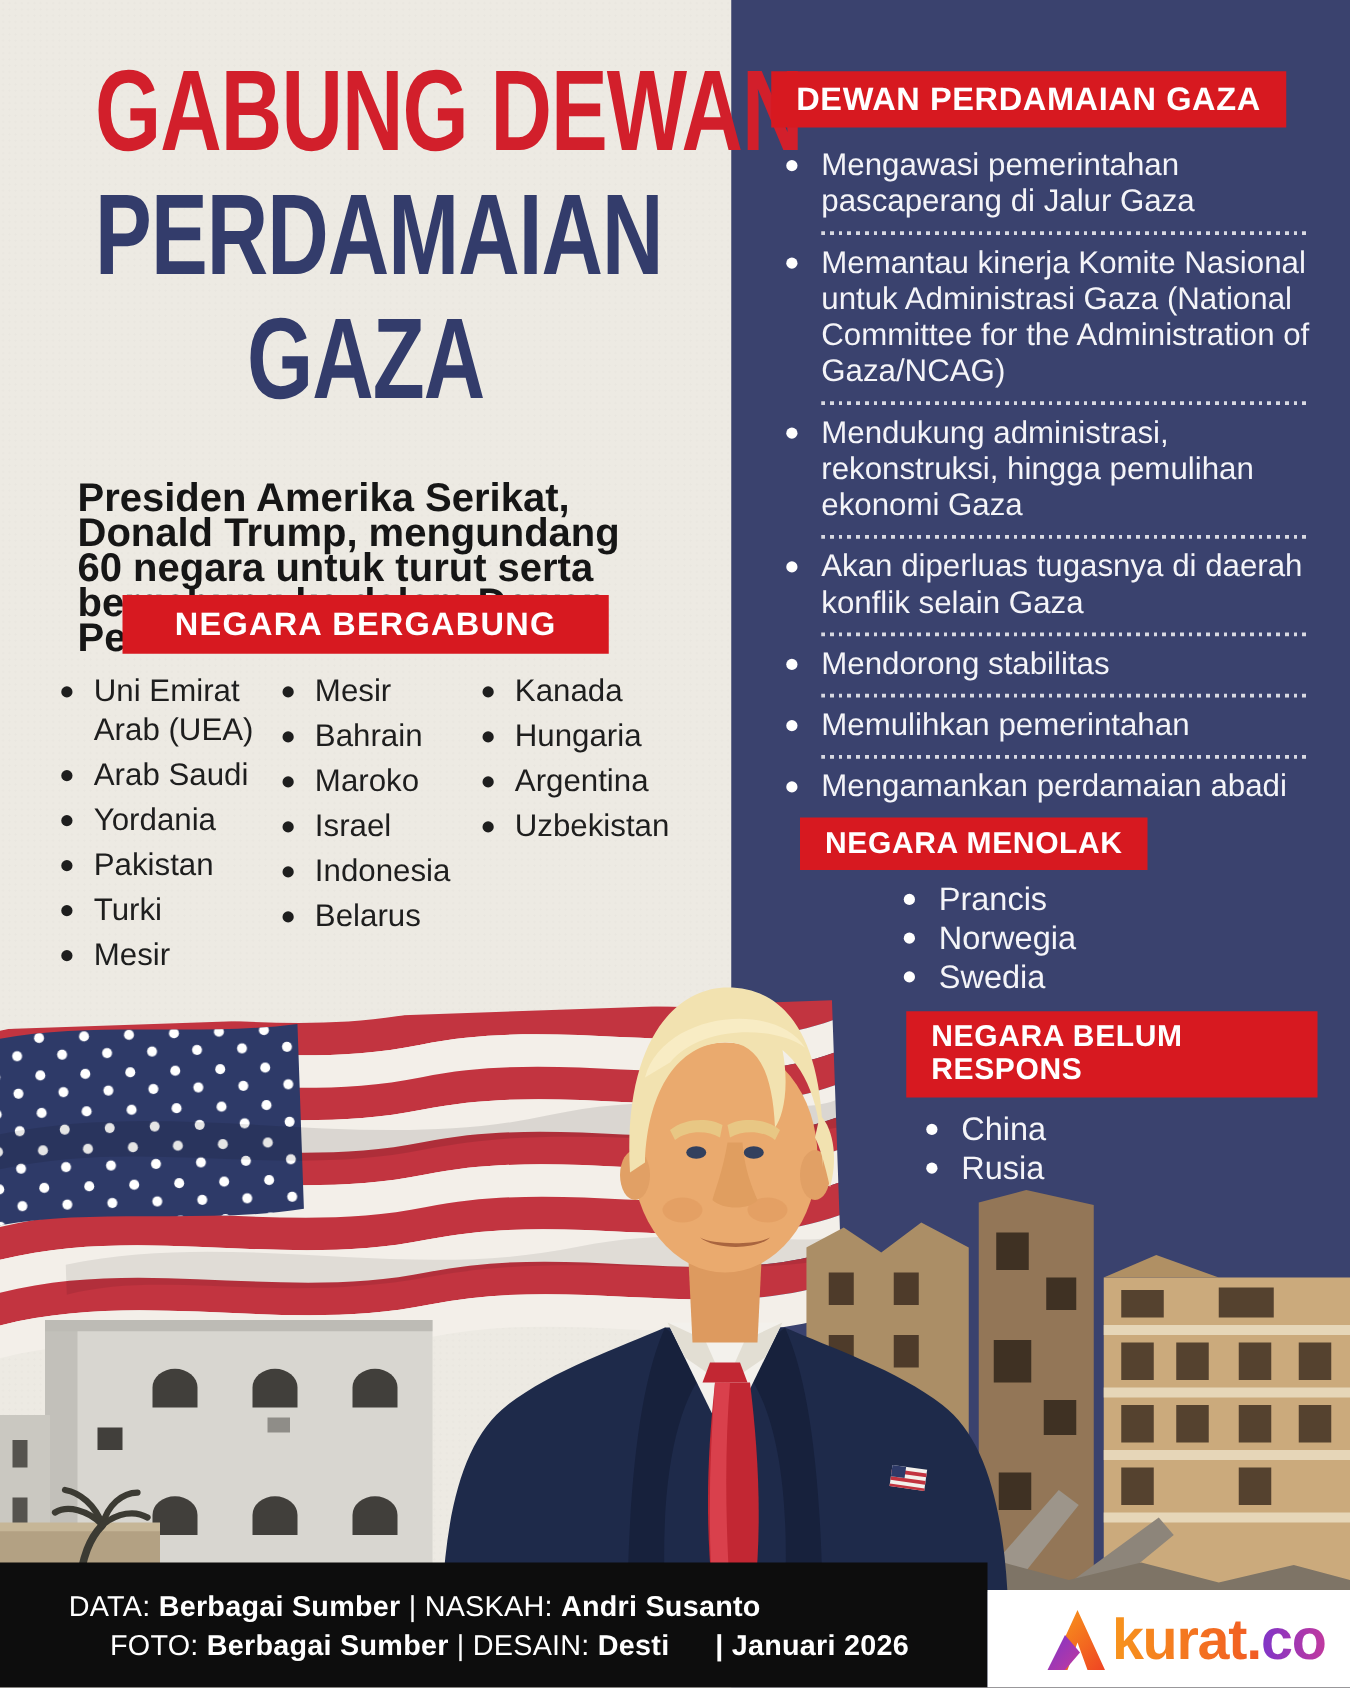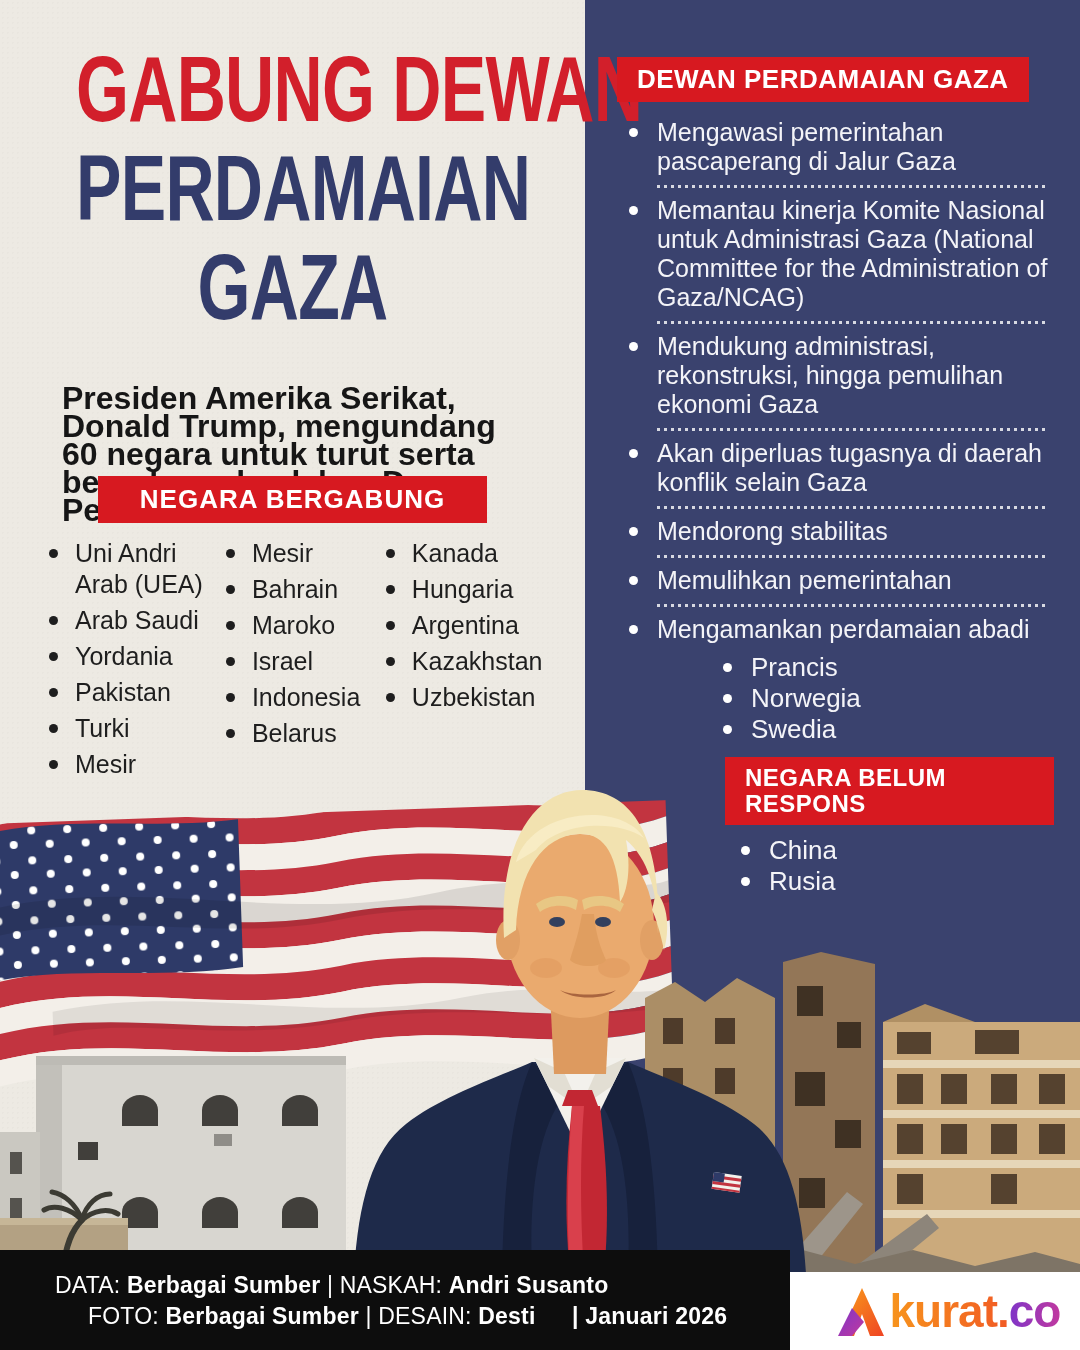--- a/index.html
+++ b/index.html
@@ -90,62 +90,62 @@
 
     <div class="banner-row">
       <div class="dash-line"></div>
       <div class="red-banner join-banner">NEGARA BERGABUNG</div>
       <div class="dash-line right"></div>
     </div>
 
     <div class="country-cols">
       <ul class="country-list col-1">
 
-      <li>Uni Andri Arab (UEA)</li>
+      <li>Uni Emirat Arab (UEA)</li>
           <li>Arab Saudi</li>
           <li>Yordania</li>
           <li>Pakistan</li>
           <li>Turki</li>
           <li>Mesir</li>
         </ul>
       <ul class="country-list col-2">
 
       <li>Mesir</li>
           <li>Bahrain</li>
           <li>Maroko</li>
           <li>Israel</li>
           <li>Indonesia</li>
           <li>Belarus</li>
         </ul>
       <ul class="country-list col-3">
 
       <li>Kanada</li>
           <li>Hungaria</li>
           <li>Argentina</li>
-          <li>Kazakhstan</li>
           <li>Uzbekistan</li>
         </ul>
     </div>
   </div>
 
   <div class="panel-content">
     <div class="panel-inner">
       <div class="red-banner panel-head">DEWAN PERDAMAIAN GAZA</div>
 
       <ul class="panel-list">
 
       <li>Mengawasi pemerintahan pascaperang di Jalur Gaza</li>
           <li>Memantau kinerja Komite Nasional untuk Administrasi Gaza (National Committee for the Administration of Gaza/NCAG)</li>
           <li>Mendukung administrasi, rekonstruksi, hingga pemulihan ekonomi Gaza</li>
           <li>Akan diperluas tugasnya di daerah konflik selain Gaza</li>
           <li>Mendorong stabilitas</li>
           <li>Memulihkan pemerintahan</li>
           <li>Mengamankan perdamaian abadi</li>
         </ul>
 
+      <div class="red-banner menolak-banner">NEGARA MENOLAK</div>
       <ul class="mini-list">
 
       <li>Prancis</li>
           <li>Norwegia</li>
           <li>Swedia</li>
         </ul>
 
       <div class="red-banner belum-banner">NEGARA BELUM RESPONS</div>
       <div class="belum-cols">
         <ul class="mini-list">

